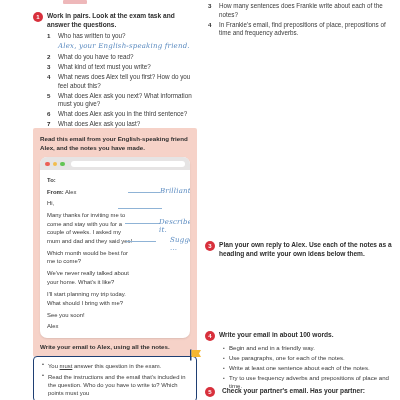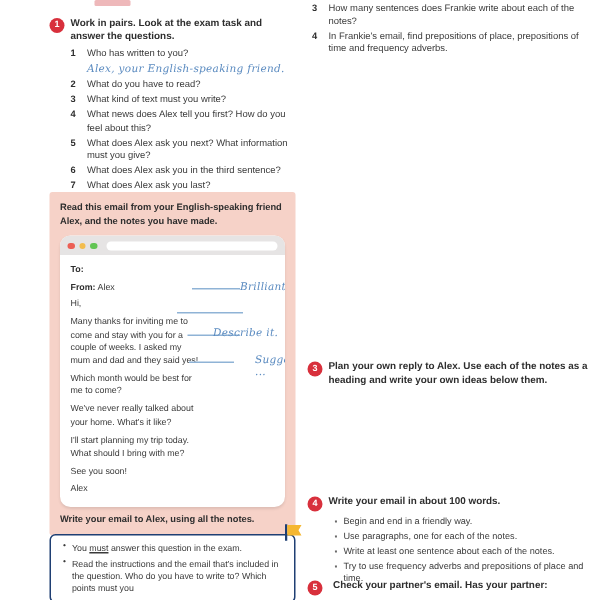--- a/index.html
+++ b/index.html
@@ -144,21 +144,21 @@
           <div class="mpara">I'll start planning my trip today. What should I bring with me?</div>
           <div class="mrow">See you soon!</div>
           <div class="mrow" style="margin-bottom:0;">Alex</div>
 
           <span class="note-line" style="left:88px;top:22px;width:32px;"></span>
           <span class="note-line" style="left:78px;top:38px;width:44px;"></span>
           <span class="note-line" style="left:85px;top:53px;width:35px;"></span>
           <span class="note-line" style="left:86px;top:71px;width:30px;"></span>
 
           <span class="note-txt hand" style="left:120px;top:17px;">Brilliant!</span>
-          <span class="note-txt hand" style="left:102px;top:48px;">Describe it.</span>
+          <span class="note-txt hand" style="left:119px;top:48px;">Describe it.</span>
           <span class="note-txt hand" style="left:130px;top:66px;">Suggest ...</span>
         </div>
       </div>
 
       <div class="pink-foot">Write your email to Alex, using all the notes.</div>
     </div>
 
     <div class="tipbox">
       <svg class="flag" viewBox="0 0 26 24">
         <rect x="2" y="1" width="3" height="22" fill="#1f3f73"></rect>

